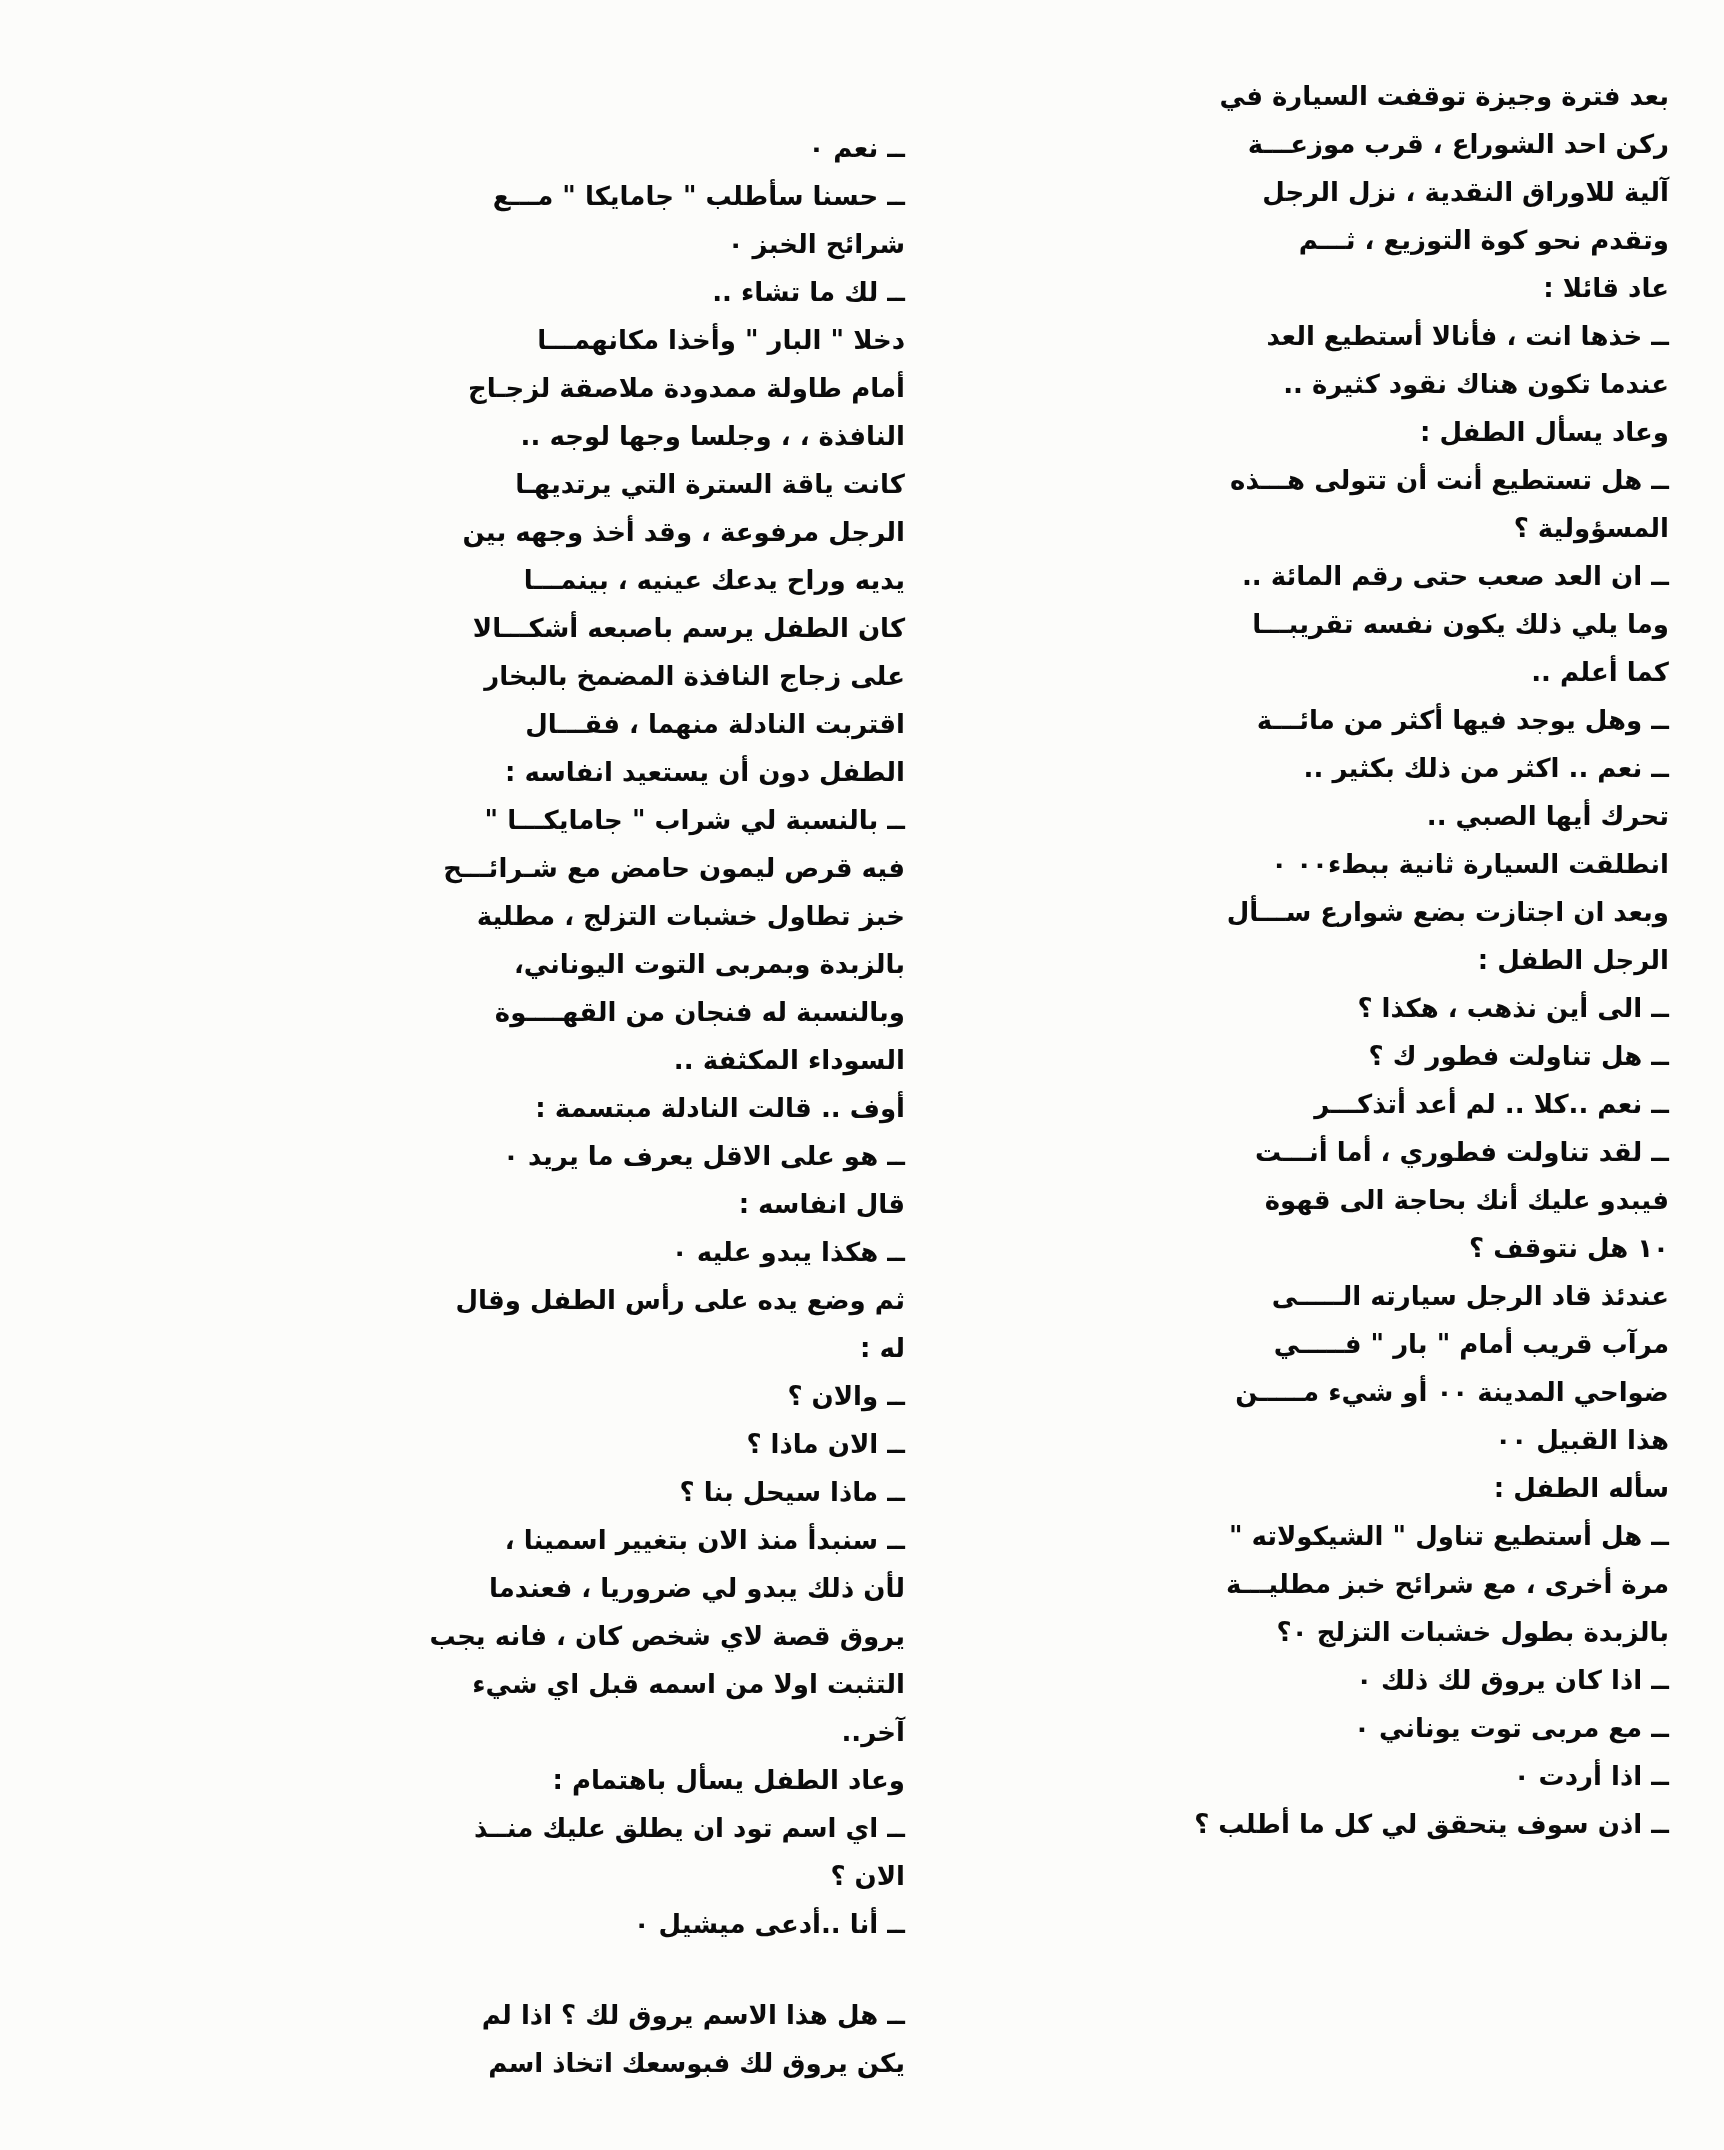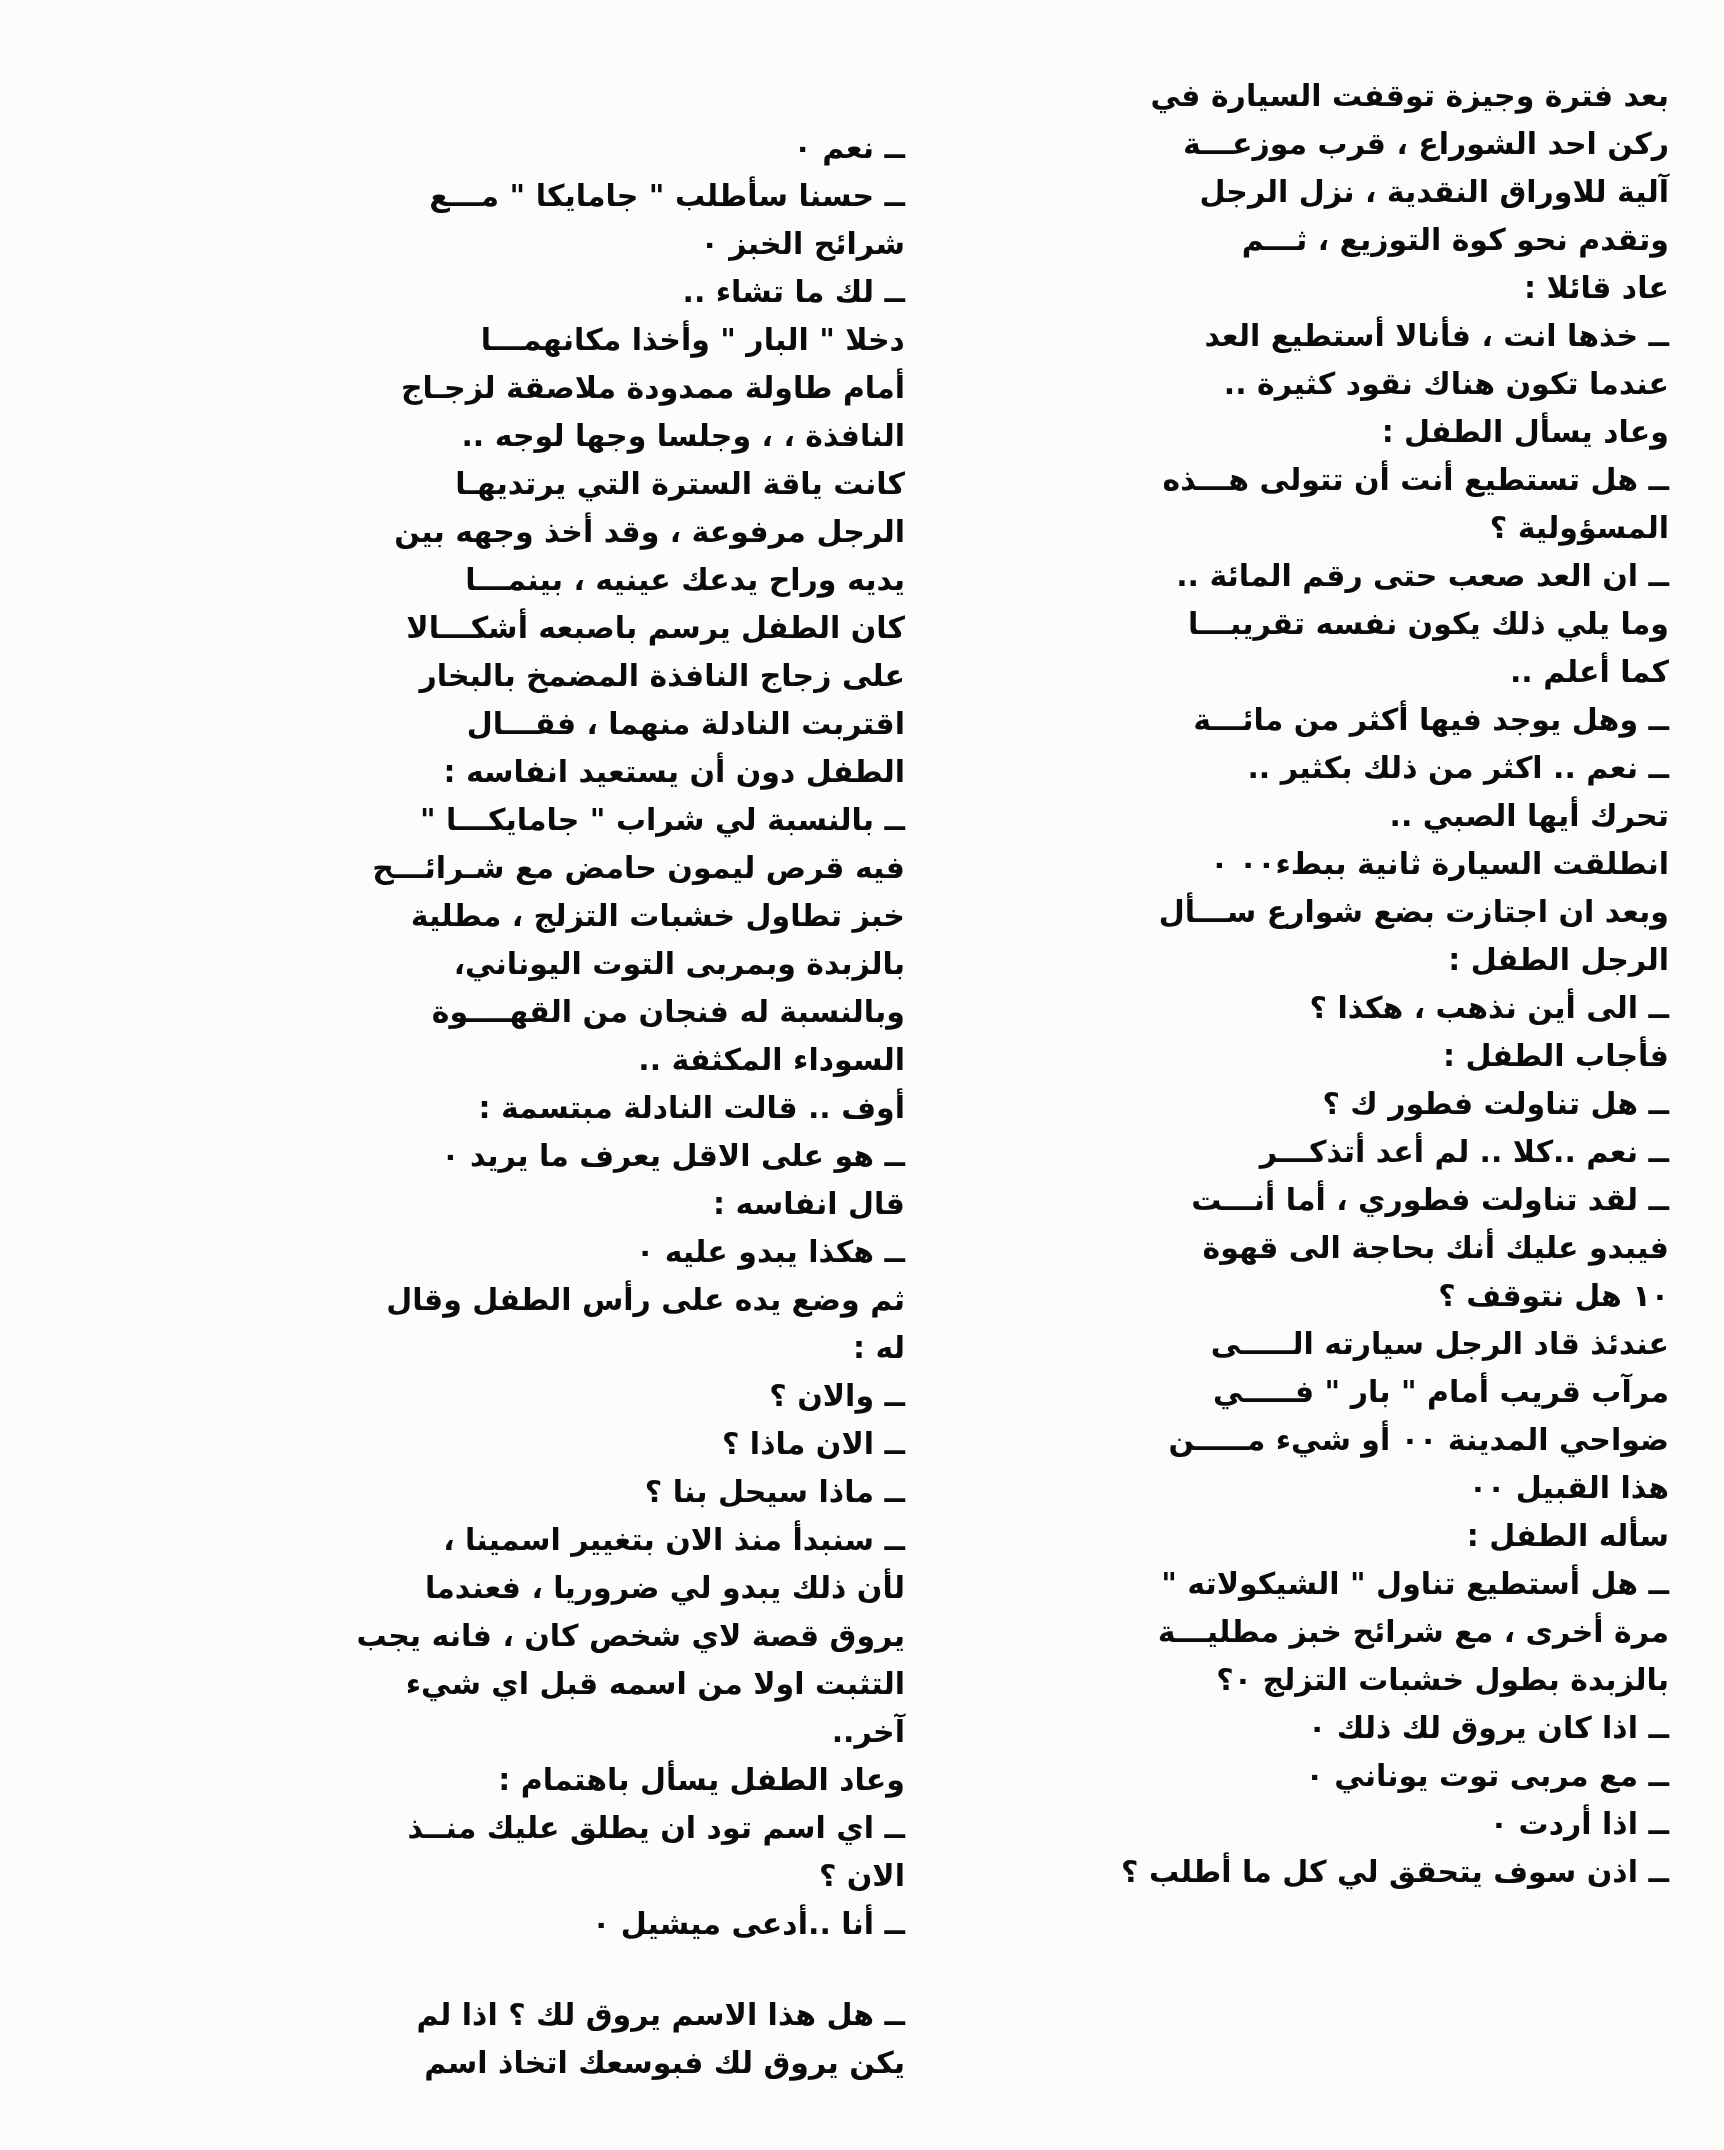--- a/index.html
+++ b/index.html
@@ -13,21 +13,21 @@
     height: 2151px;
     background: #fcfcfa;
     overflow: hidden;
     font-family: "DejaVu Sans", sans-serif;
     font-weight: 700;
     color: #0b0b0b;
   }
   .col {
     position: absolute;
     direction: rtl;
-    font-size: 30px;
+    font-size: 26px;
   }
   .col-right {
     top: 72px;
     right: 56px;
     width: 767px;
   }
   .col-left {
     top: 124px;
     right: 820px;  
     width: 819px;
@@ -60,21 +60,20 @@
       <div class="line">ــ ان العد صعب حتى رقم المائة ..</div>
       <div class="line">وما يلي ذلك يكون نفسه تقريبـــا</div>
       <div class="line">كما أعلم ..</div>
       <div class="line">ــ وهل يوجد فيها أكثر من مائـــة</div>
       <div class="line">ــ نعم .. اكثر من ذلك بكثير ..</div>
       <div class="line">تحرك أيها الصبي ..</div>
       <div class="line">انطلقت السيارة ثانية ببطء٠٠ ٠</div>
       <div class="line">وبعد ان اجتازت بضع شوارع ســـأل</div>
       <div class="line">الرجل الطفل :</div>
       <div class="line">ــ الى أين نذهب ، هكذا ؟</div>
-      <div class="line">فأجاب الطفل :</div>
       <div class="line">ــ هل تناولت فطور ك ؟</div>
       <div class="line">ــ نعم ..كلا .. لم أعد أتذكـــر</div>
       <div class="line">ــ لقد تناولت فطوري ، أما أنـــت</div>
       <div class="line">فيبدو عليك  أنك بحاجة الى قهوة</div>
       <div class="line">١٠ هل نتوقف ؟</div>
       <div class="line">عندئذ قاد الرجل سيارته الـــــى</div>
       <div class="line">مرآب قريب أمام " بار " فـــــي</div>
       <div class="line">ضواحي المدينة ٠٠ أو شيء مـــــن</div>
       <div class="line">هذا القبيل ٠٠</div>
       <div class="line">سأله الطفل :</div>

